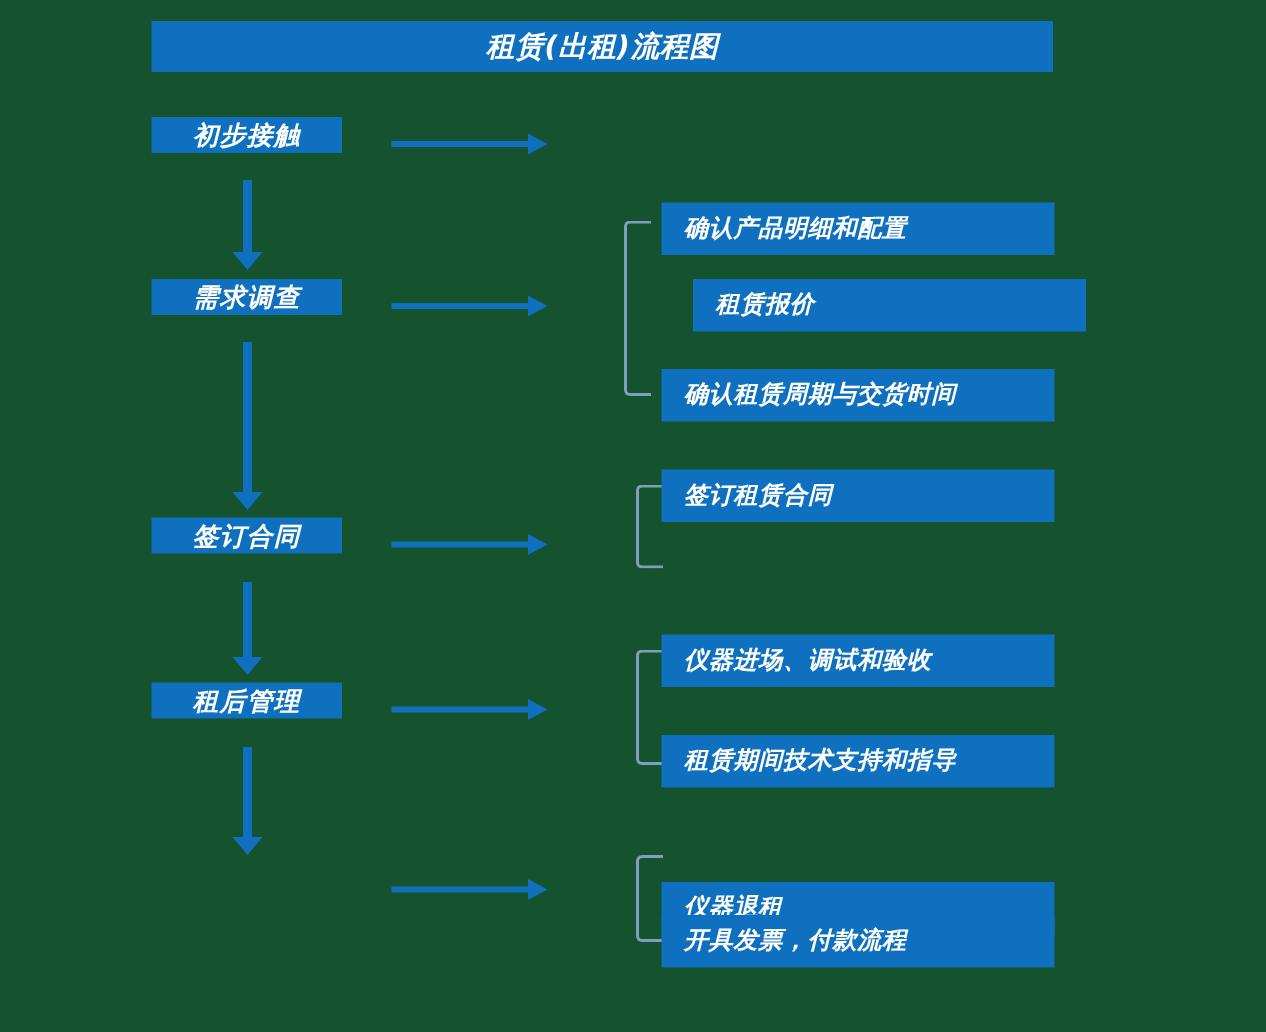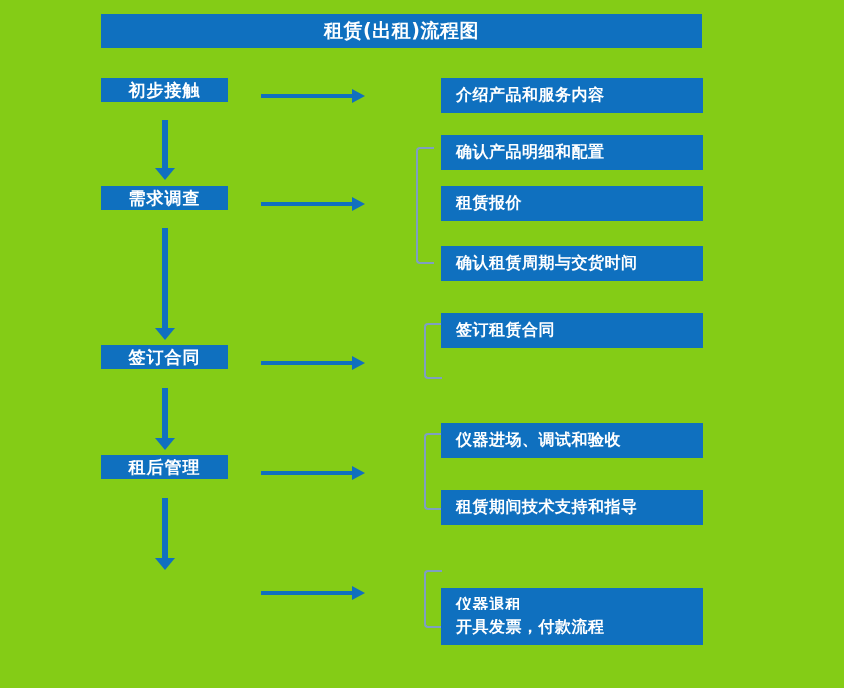--- a/index.html
+++ b/index.html
@@ -7,22 +7,23 @@
     padding: 0;
     background: #ffffff;
   }
   body {
     font-family: "DejaVu Sans", "Liberation Sans", sans-serif;
   }
   #flowchart {
     position: relative;
     width: 844px;
     height: 688px;
-    background: #84cc16;
+    background: #14532d;
     overflow: hidden;
+    font-style: italic;
   }
 
   
   .title-bar {
     position: absolute;
     left: 101px;
     top: 14px;
     width: 601px;
     height: 34px;
     background: #0f70bf;
@@ -189,25 +190,24 @@
   </div>
 
   <div class="bracket" style="left:416px; top:147px; height:117px;"></div>
 
   <div class="bracket" style="left:424px; top:323px; height:56px;"></div>
 
   <div class="bracket" style="left:424px; top:433px; height:77px;"></div>
 
   <div class="bracket" style="left:424px; top:570px; height:58px;"></div>
 
-  <div class="detail-box" style="top:78px;">介绍产品和服务内容</div>
 
   <div class="detail-box" style="top:135px;">确认产品明细和配置</div>
 
-  <div class="detail-box" style="top:186px;">租赁报价</div>
+  <div class="detail-box" style="top:186px;margin-left:21px;">租赁报价</div>
 
   <div class="detail-box" style="top:246px;">确认租赁周期与交货时间</div>
 
   <div class="detail-box" style="top:313px;">签订租赁合同</div>
 
 
   <div class="detail-box" style="top:423px;">仪器进场、调试和验收</div>
 
   <div class="detail-box" style="top:490px;">租赁期间技术支持和指导</div>
 

